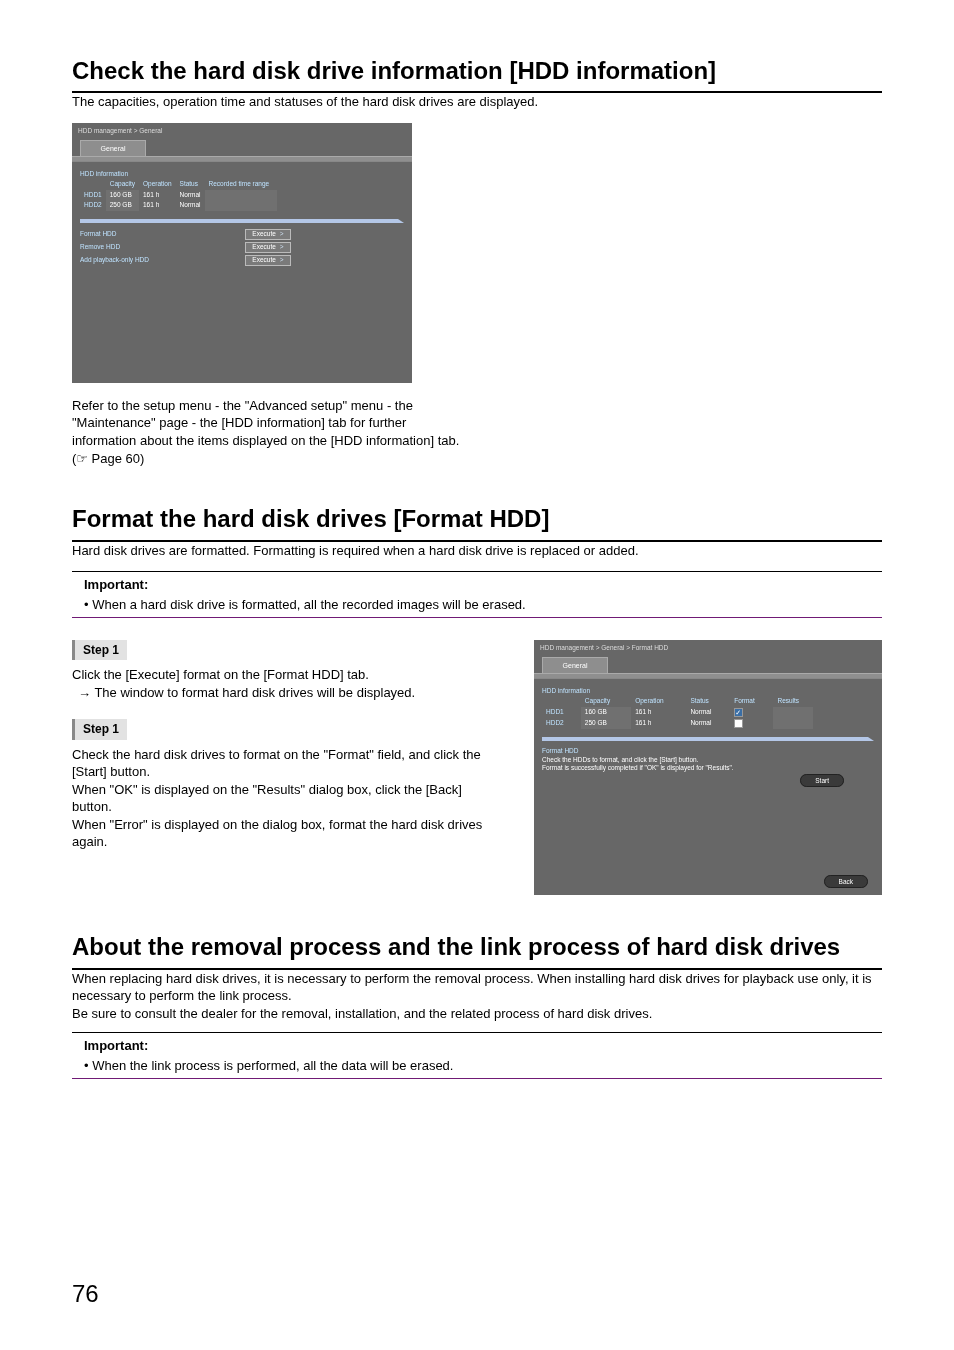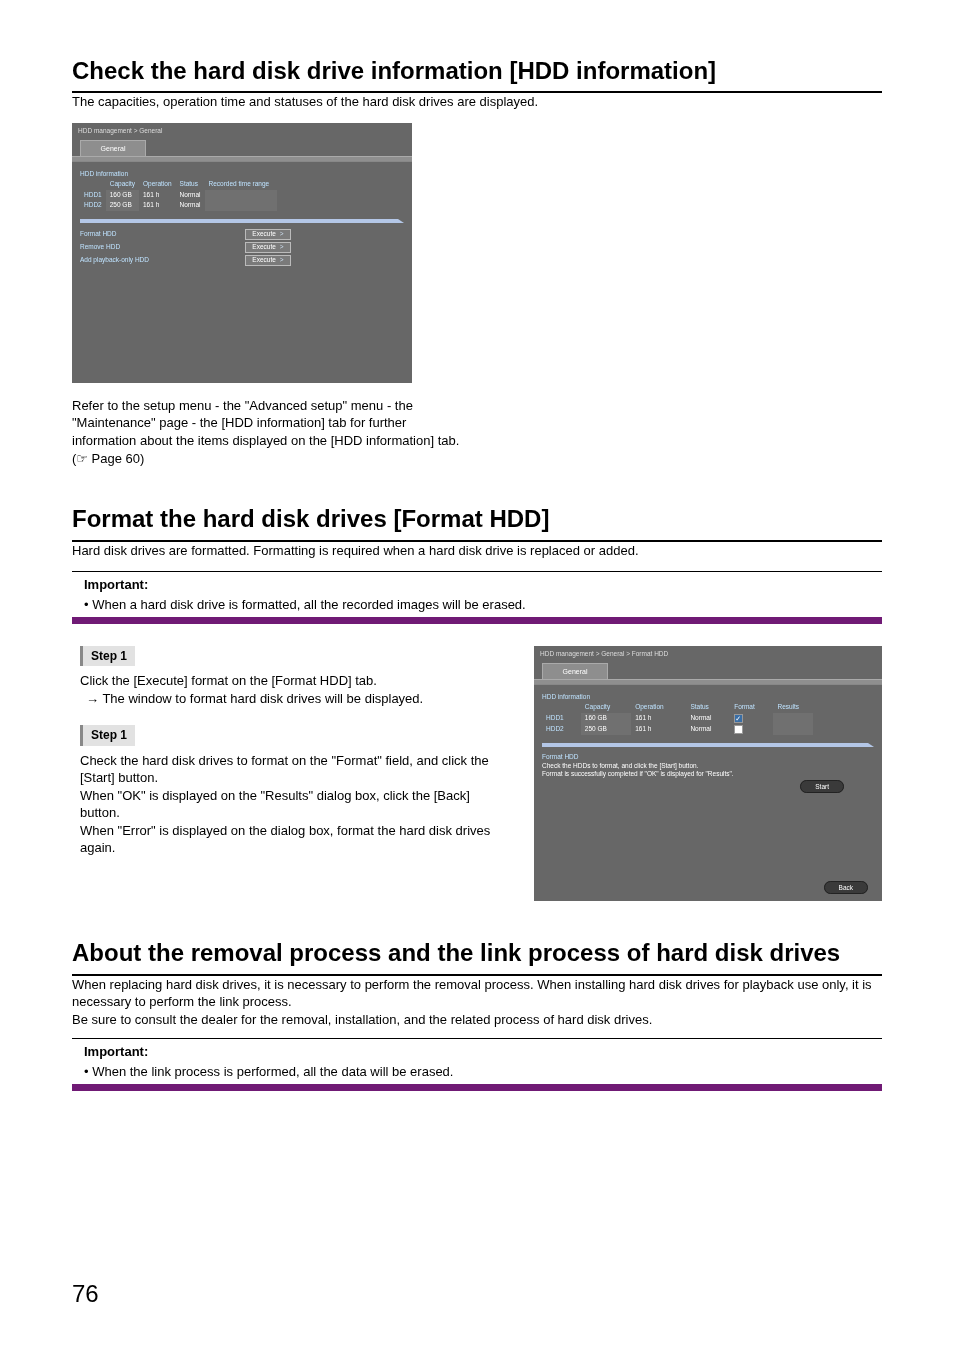--- a/index.html
+++ b/index.html
@@ -76,38 +76,37 @@
   .shot .startbtn, .shot .backbtn{
     background:#3a3a3a;border:1px solid #222;color:#fff;
     padding:2px 14px;font-size:6.5px;border-radius:8px;
   }
   .shot1 { width: 340px; height: 260px; margin-bottom: 14px; }
   .shot2 { width: 348px; height: 255px; }
   .col2 {
     display:flex;
     gap: 30px;
     align-items: flex-start;
-    margin-left: 8px;
   }
   .col2 .left { flex: 1 1 50%; }
   .col2 .right { flex: 0 0 auto; }
   .stepbadge {
     display:inline-block;
     background:#e2e2e2;
     border-left:3px solid #888;
     padding:2px 8px;
     font-weight:bold;
     font-size:12px;
     margin-bottom:6px;
   }
   .arrowline{margin-left:6px;}
   .arrowglyph{font-family:Liberation Sans, sans-serif;}
   .noteblock {
     border-top:1px solid #000;
-    border-bottom:7px solid #701a75;
+    border-bottom:1px solid #701a75;
     padding:4px 2px 4px 12px;
     margin-top:10px;
   }
   .noteblock .nt{font-weight:bold;margin-bottom:2px;}
   .noteblock ul{list-style:none;padding-left:0;}
   .noteblock li::before{content:"• ";}
   .pgnum{
     position:absolute;
     left:72px;
     bottom:40px;

